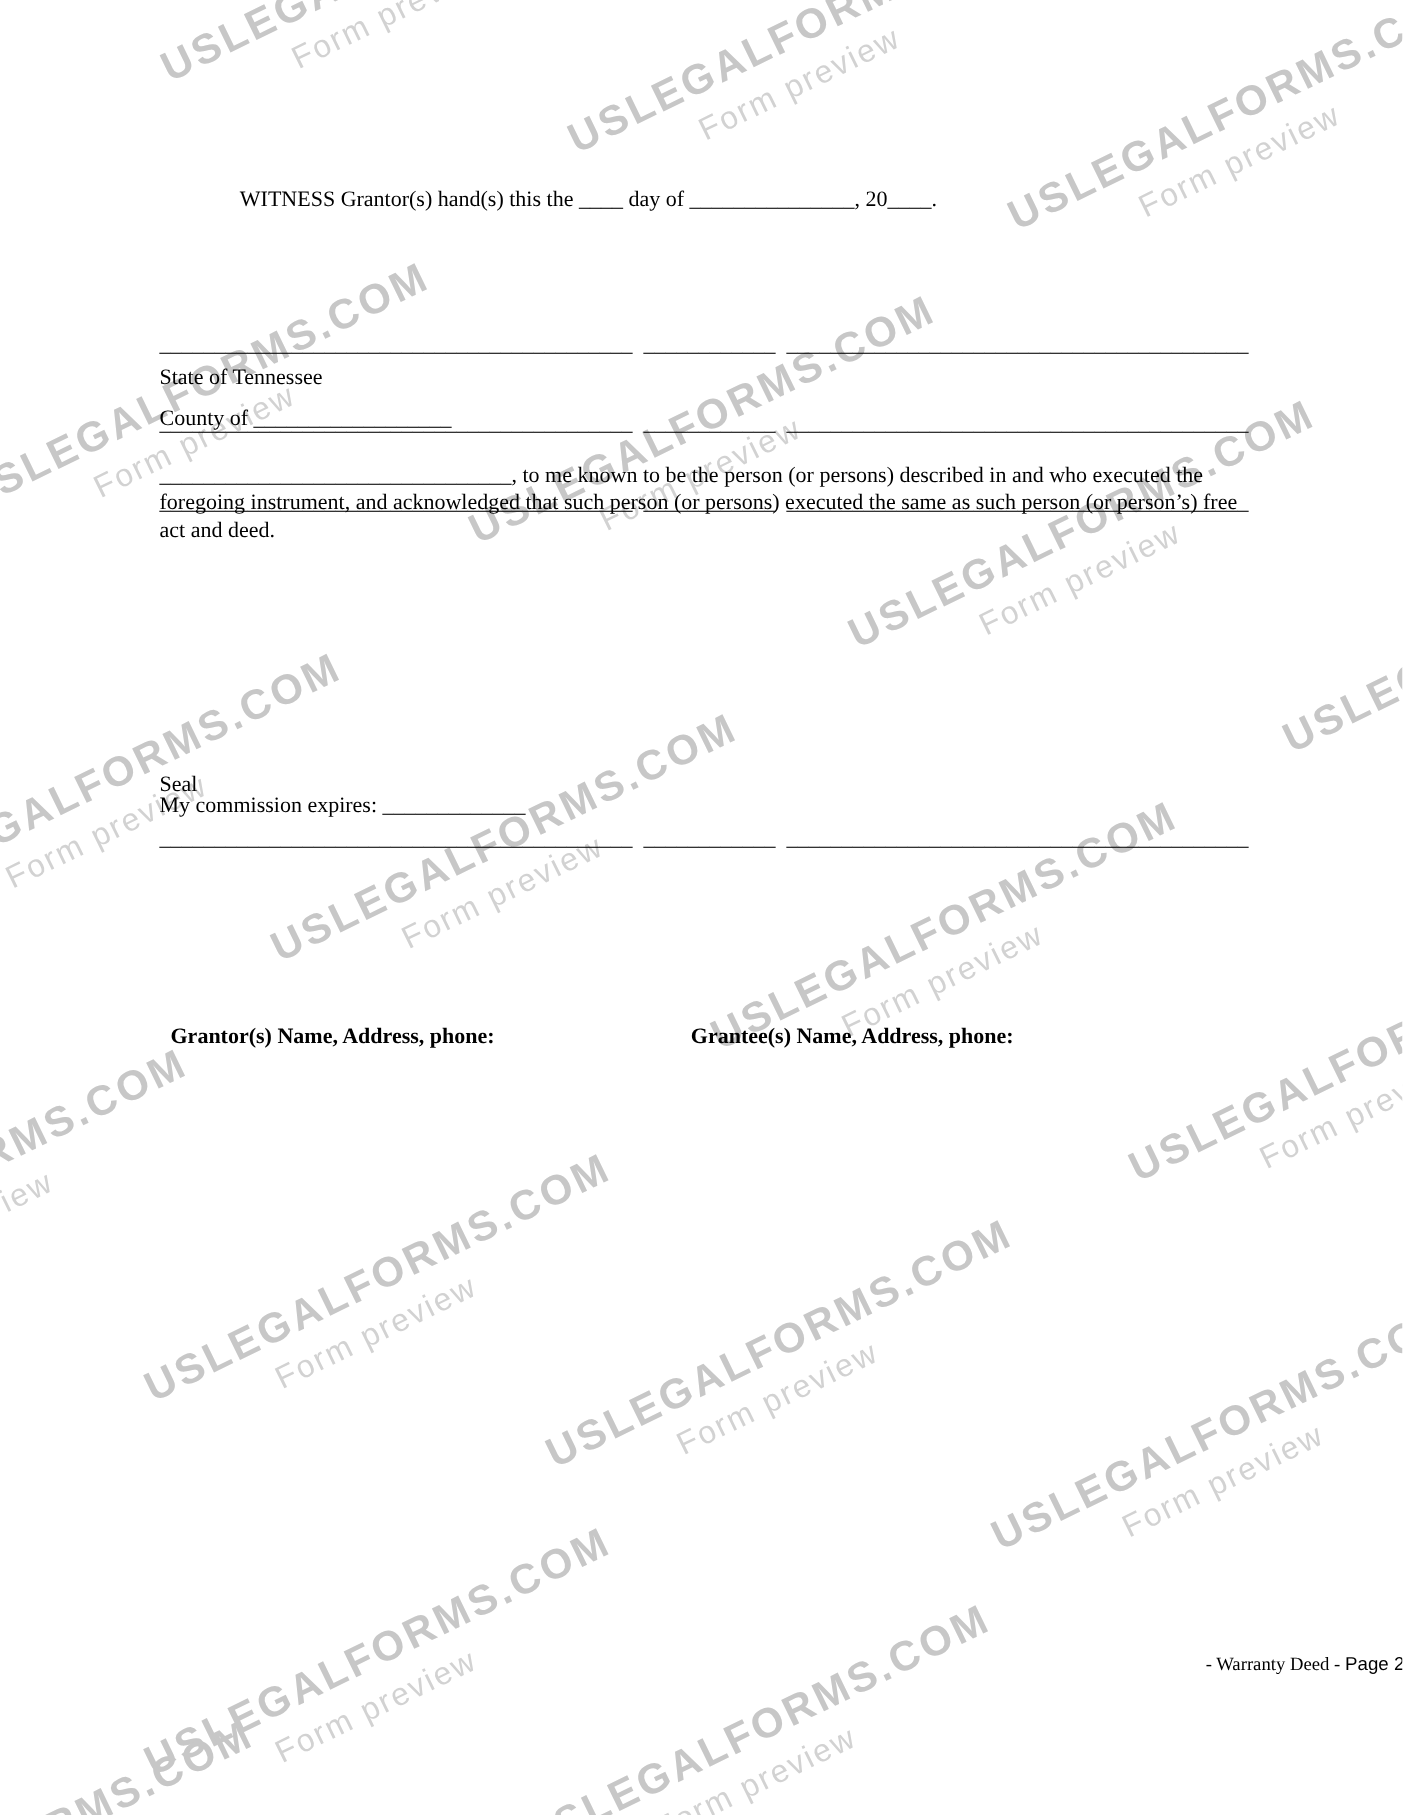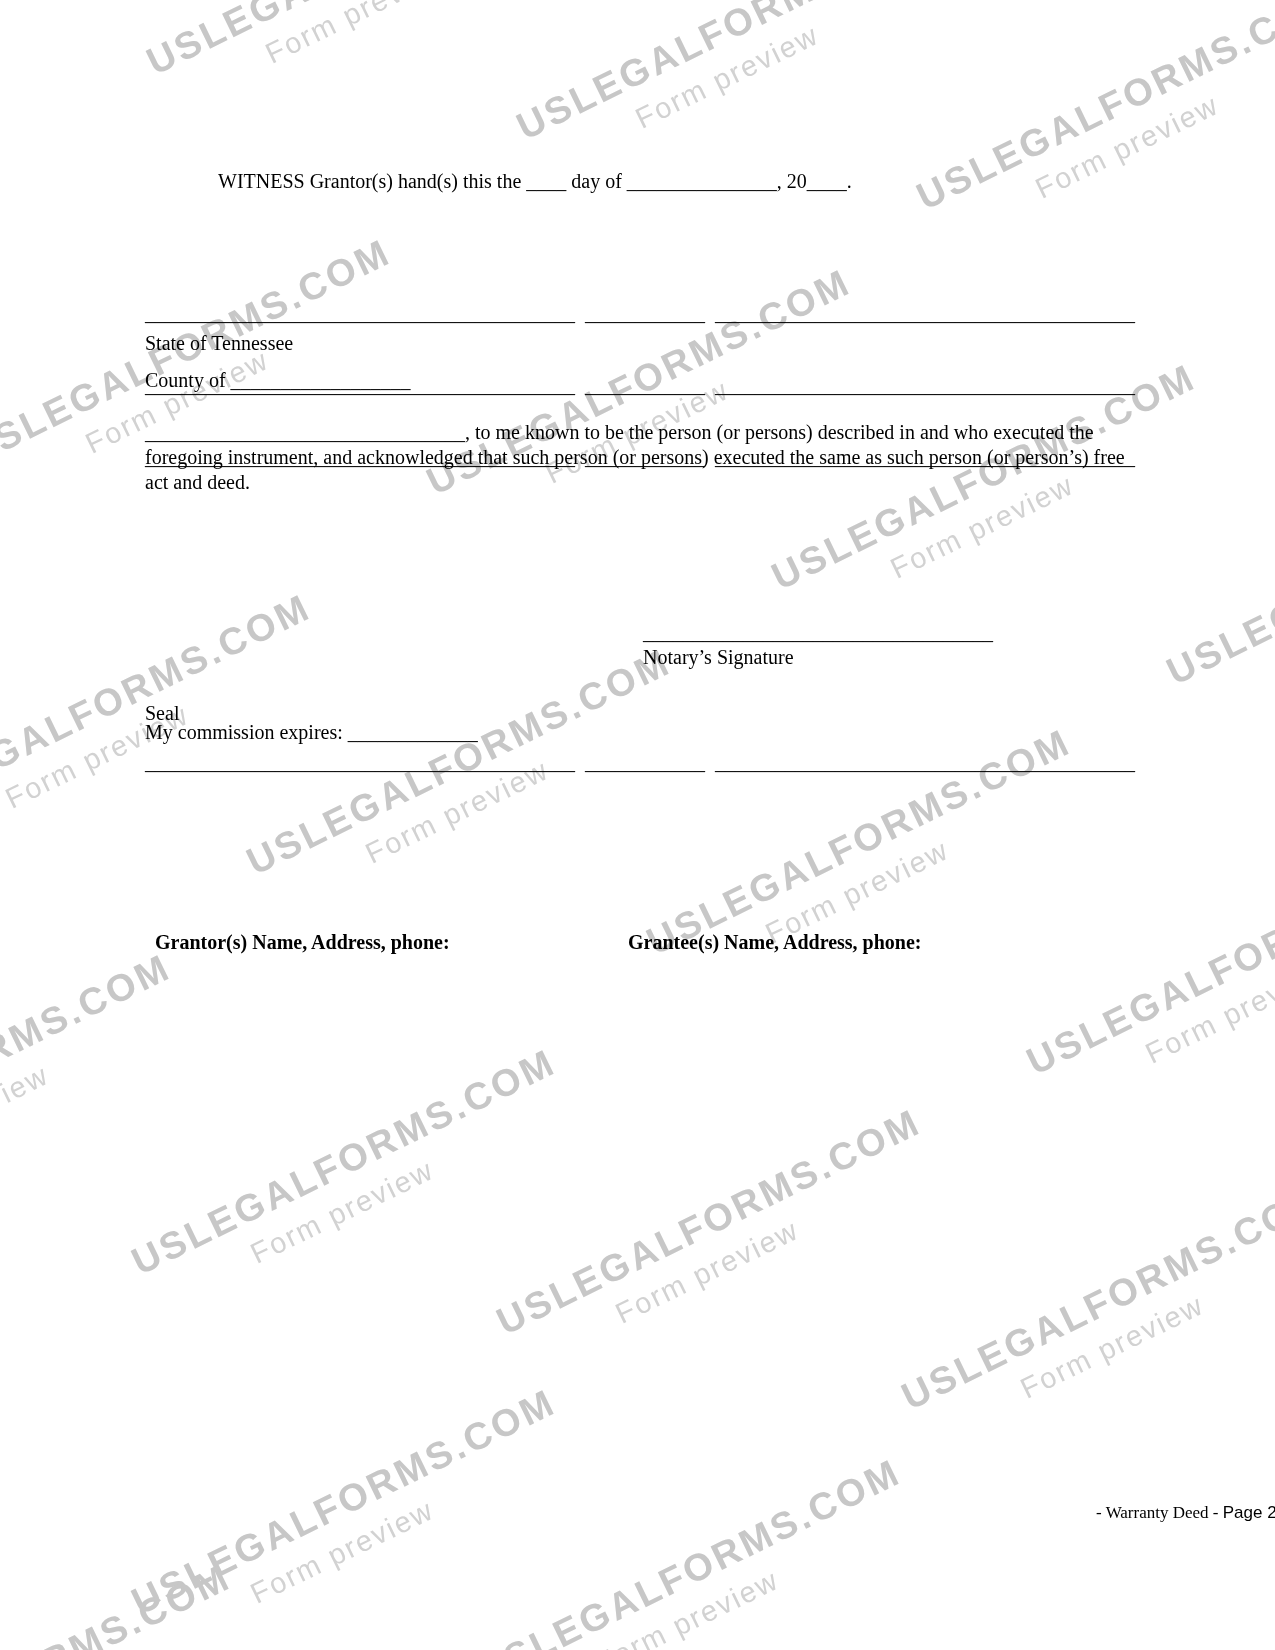--- a/index.html
+++ b/index.html
@@ -150,24 +150,20 @@
 
     <div class="abs state-line">State of Tennessee</div>
 
     <div class="abs county-line">County of __________________</div>
 
     <div class="abs notary-para">
       <div>________________________________, to me known to be the person (or persons) described in and who executed the foregoing instrument, and acknowledged that such person (or persons) executed the same as such person (or person’s) free act and deed.</div>
     </div>
 
 
-    <div class="abs notary-sig">
-      <div>___________________________________</div>
-      <div>Notary’s Signature</div>
-    </div>
 
     <div class="abs seal-label">Seal</div>
 
     <div class="abs commission">My commission expires: _____________</div>
 
     <div class="abs bottom-row pre">___________________________________________  ____________  __________________________________________</div>
 
     <div class="abs grantor-label">Grantor(s) Name, Address, phone:</div>
 
     <div class="abs grantee-label">Grantee(s) Name, Address, phone:</div>

